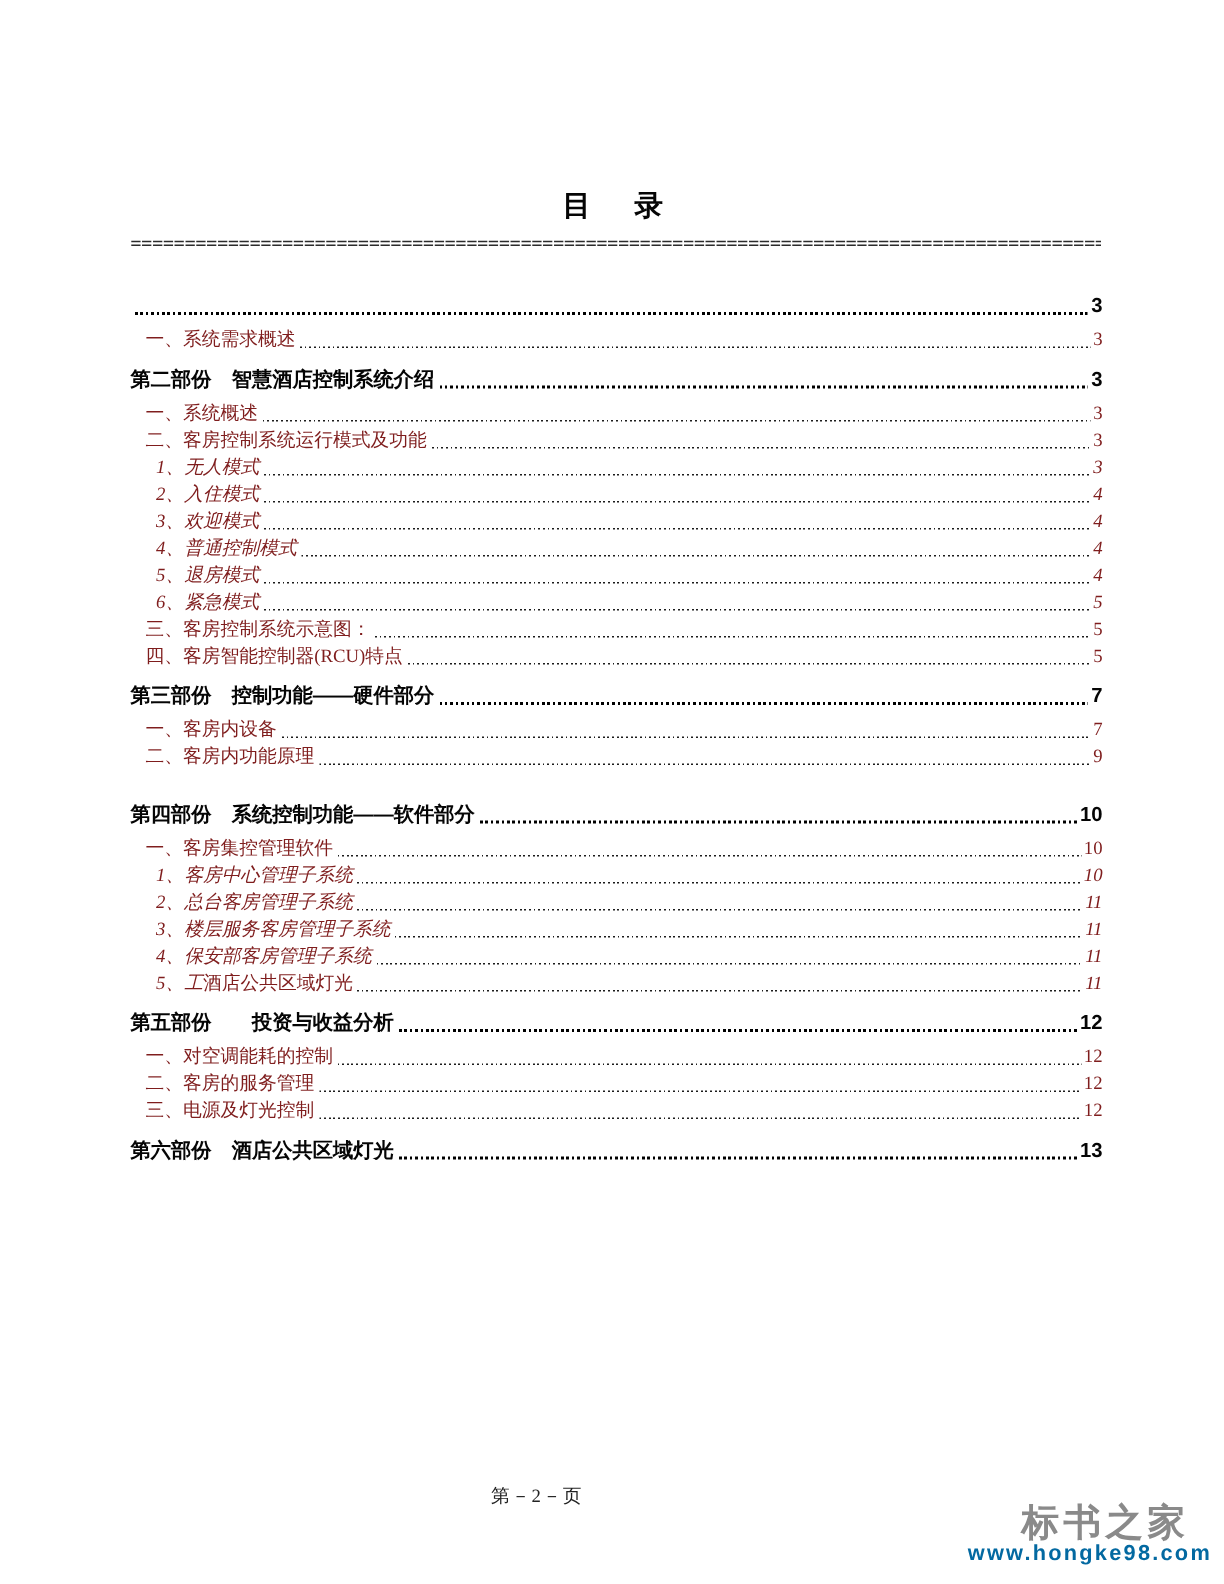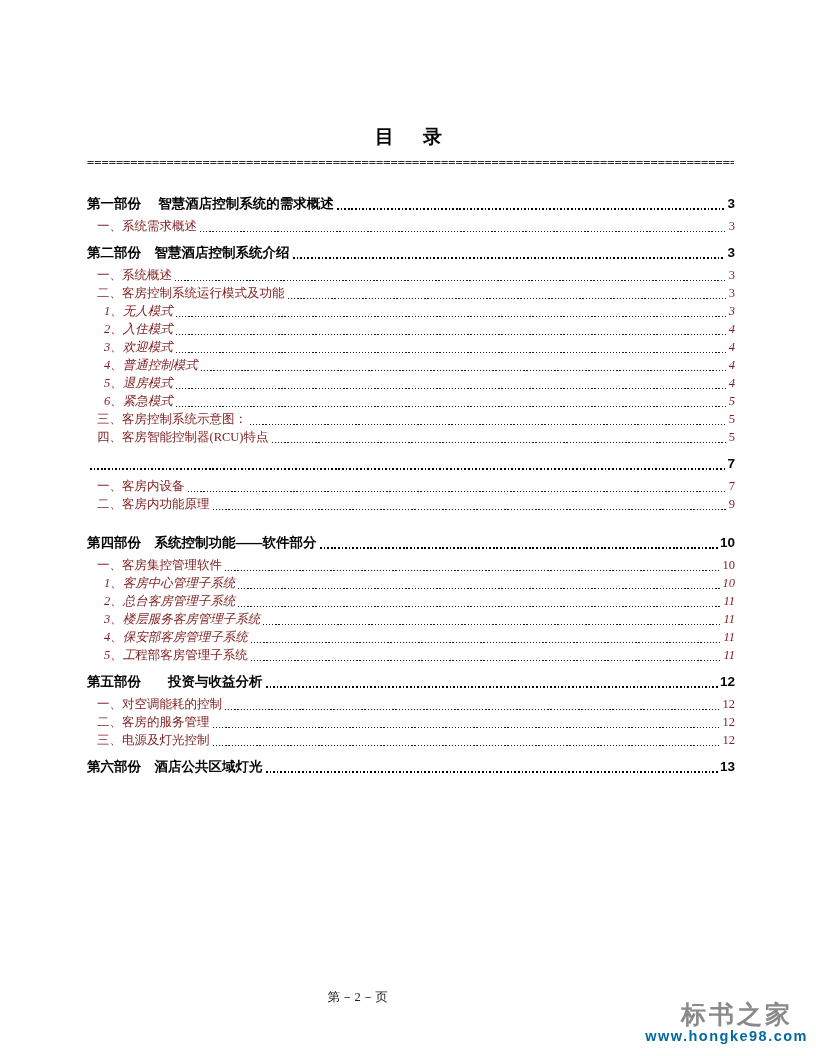--- a/index.html
+++ b/index.html
@@ -99,21 +99,20 @@
 <body>
 
 <div class="sheet">
 
   <div class="doc-title">目　录</div>
 
   <div class="separator">==================================================================================================================================</div>
 
   <div class="toc-list" id="toc-rows">
       <div class="row lvl1">
-        <span class="label">第一部份　 智慧酒店控制系统的需求概述</span>
         <span class="dots"></span>
         <span class="pagenum">3</span>
       </div>
       <div class="row lvl2">
         <span class="label">一、系统需求概述</span>
         <span class="dots"></span>
         <span class="pagenum">3</span>
       </div>
       <div class="row lvl1">
         <span class="label">第二部份　智慧酒店控制系统介绍</span>
@@ -164,20 +163,21 @@
         <span class="label">三、客房控制系统示意图： </span>
         <span class="dots"></span>
         <span class="pagenum">5</span>
       </div>
       <div class="row lvl2">
         <span class="label">四、客房智能控制器(RCU)特点</span>
         <span class="dots"></span>
         <span class="pagenum">5</span>
       </div>
       <div class="row lvl1">
+        <span class="label">第三部份　控制功能——硬件部分</span>
         <span class="dots"></span>
         <span class="pagenum">7</span>
       </div>
       <div class="row lvl2">
         <span class="label">一、客房内设备</span>
         <span class="dots"></span>
         <span class="pagenum">7</span>
       </div>
       <div class="row lvl2">
         <span class="label">二、客房内功能原理</span>
@@ -209,21 +209,21 @@
         <span class="dots"></span>
         <span class="pagenum">11</span>
       </div>
       <div class="row lvl3">
         <span class="label">4、保安部客房管理子系统</span>
         <span class="dots"></span>
         <span class="pagenum">11</span>
       </div>
       <div class="row lvl3">
         <span class="label">5、工</span>
-        <span class="label upright">程部客房管理子系统</span>
+        <span class="label upright">酒店公共区域灯光</span>
         <span class="dots"></span>
         <span class="pagenum">11</span>
       </div>
       <div class="row lvl1">
         <span class="label">第五部份　　投资与收益分析</span>
         <span class="dots"></span>
         <span class="pagenum">12</span>
       </div>
       <div class="row lvl2">
         <span class="label">一、对空调能耗的控制</span>

